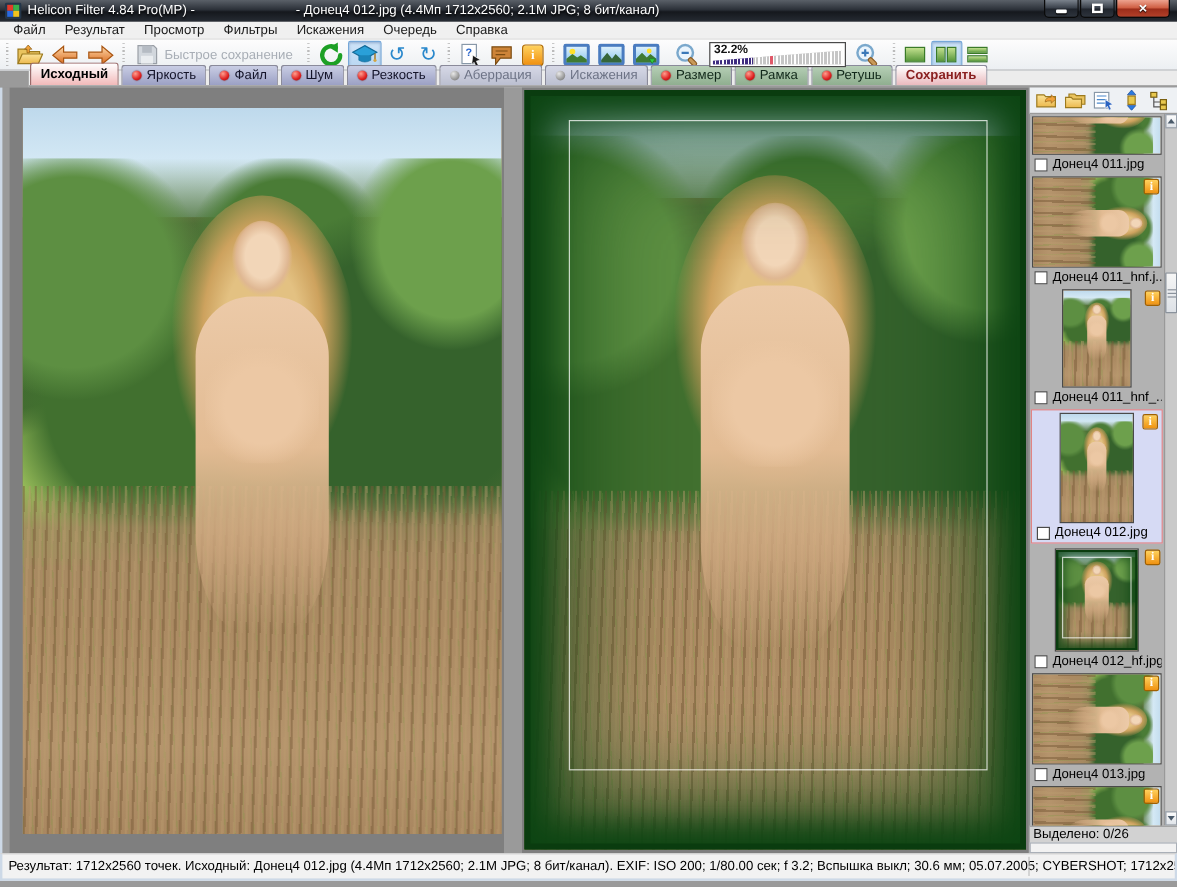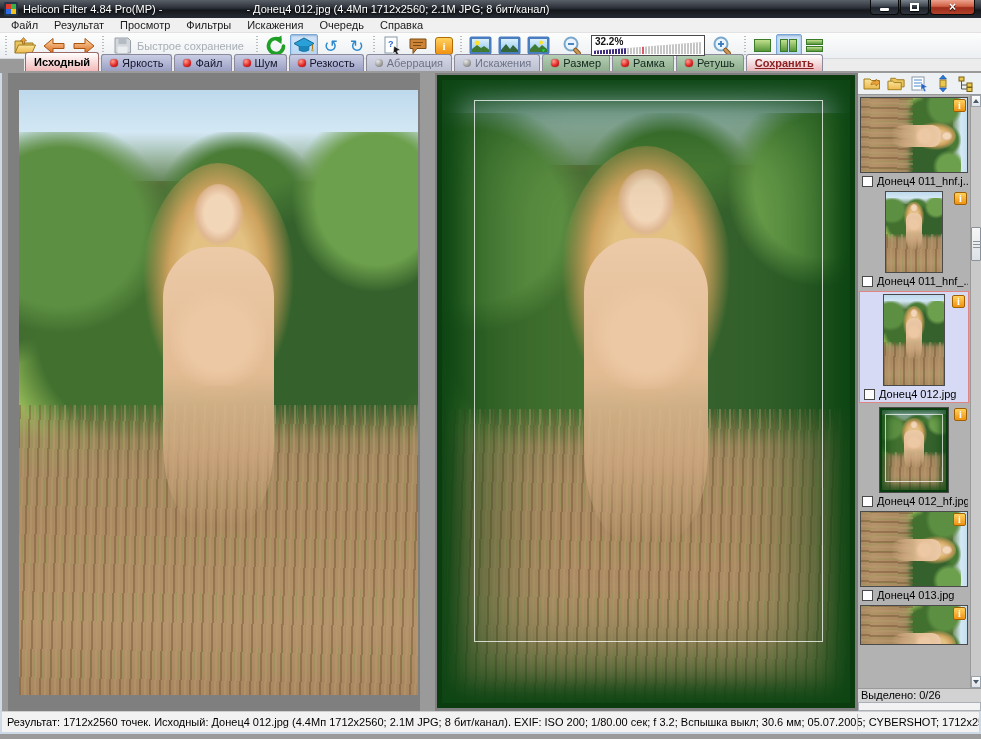--- a/index.html
+++ b/index.html
@@ -45,21 +45,21 @@
   .vi-rect { background:linear-gradient(#c2e08e,#57963a); border:1px solid #3a7a28; }
 
   
   .tabbar { height:14px; background:#ececec; display:flex; align-items:flex-end; padding-left:1px; border-bottom:2px solid #9a9a9a;margin-left:24px; }
   .tab { height:17px; display:flex; align-items:center; gap:4px; padding:0 8px; margin-right:2px;
     border:1px solid #8a8a9a; border-bottom:none; border-radius:3px 3px 0 0; font-size:11px; white-space:nowrap; }
   .tab.active { height:19px; background:linear-gradient(#ffffff,#f2b9b9); font-weight:bold; color:#000; border-color:#9a6a6a; }
   .tab.blue { background:linear-gradient(#c9cde4,#9ba0c4); color:#14142a; }
   .tab.dis { background:linear-gradient(#d6d8e6,#bbbfd0); color:#6d7386; }
   .tab.green { background:linear-gradient(#b6cfb6,#8fae8f); color:#11281a; }
-  .tab.save { background:linear-gradient(#ffffff,#eab9bd); color:#8a1f1f; font-weight:bold;text-decoration:underline; }
+  .tab.save { background:linear-gradient(#ffffff,#eab9bd); color:#8a1f1f; font-weight:bold; }
   .dot { width:8px; height:8px; border-radius:50%; background:radial-gradient(circle at 35% 30%, #ff9d8d, #dd1f1f 60%, #8d0f0f); box-shadow:0 0 1px #600; }
   .dot.gray { background:radial-gradient(circle at 35% 30%, #e8e8e8, #9a9a9a 60%, #6a6a6a); box-shadow:none; }
 
   
   .main { position:relative; height:638px; background:#9a9a9a; border-left:2px solid #cdd9e7; border-right:2px solid #cdd9e7; }
   .panel { position:absolute; top:0; height:638px; background:#7f7f7f; }
   .panel-left { left:6px; width:412px; }
   .panel-right { left:433px; width:422px; }
   .photo-area-left { position:absolute; left:11px; top:17px; width:399px; height:605px; }
   .photo-area-right { position:absolute; left:2px; top:2px; right:2px; bottom:3px; overflow:hidden; }
@@ -441,20 +441,38 @@
           <path d="M3.5 5 V13 H9 M3.5 9 H9" fill="none" stroke="#555"></path>
           <rect x="9" y="7" width="5" height="4" fill="#e8c84e" stroke="#7a6010"></rect>
           <rect x="9" y="11.5" width="5" height="4" fill="#e8c84e" stroke="#7a6010"></rect>
         </svg>
       </div>
     </div>
 
     <div class="sb-scroll">
       <div class="sb-list">
 
+        <div class="thumb-item">
+          <div class="thumb-pic" style="width:108px;height:32px;">
+            <div class="rotwrap">
+                <div class="photo rot90" style="width:77px;height:108px;margin-top:-44px;">
+                  <div class="ph-sky"></div>
+                  <div class="ph-trees"></div>
+                  <div class="ph-grass"></div>
+                  <div class="ph-hair"></div>
+                  <div class="ph-body"></div>
+                  <div class="ph-arms"></div>
+                </div>
+              </div>
+          </div>
+          <div class="file-row">
+            <span class="cb"></span>
+            <span class="file-label">Донец4 011.jpg</span>
+          </div>
+        </div>
 
         <div class="thumb-item">
           <div class="thumb-pic" style="width:108px;height:76px;">
             <div class="rotwrap">
                 <div class="photo rot90" style="width:76px;height:108px;">
                   <div class="ph-sky"></div>
                   <div class="ph-trees"></div>
                   <div class="ph-grass"></div>
                   <div class="ph-hair"></div>
                   <div class="ph-face"></div>

